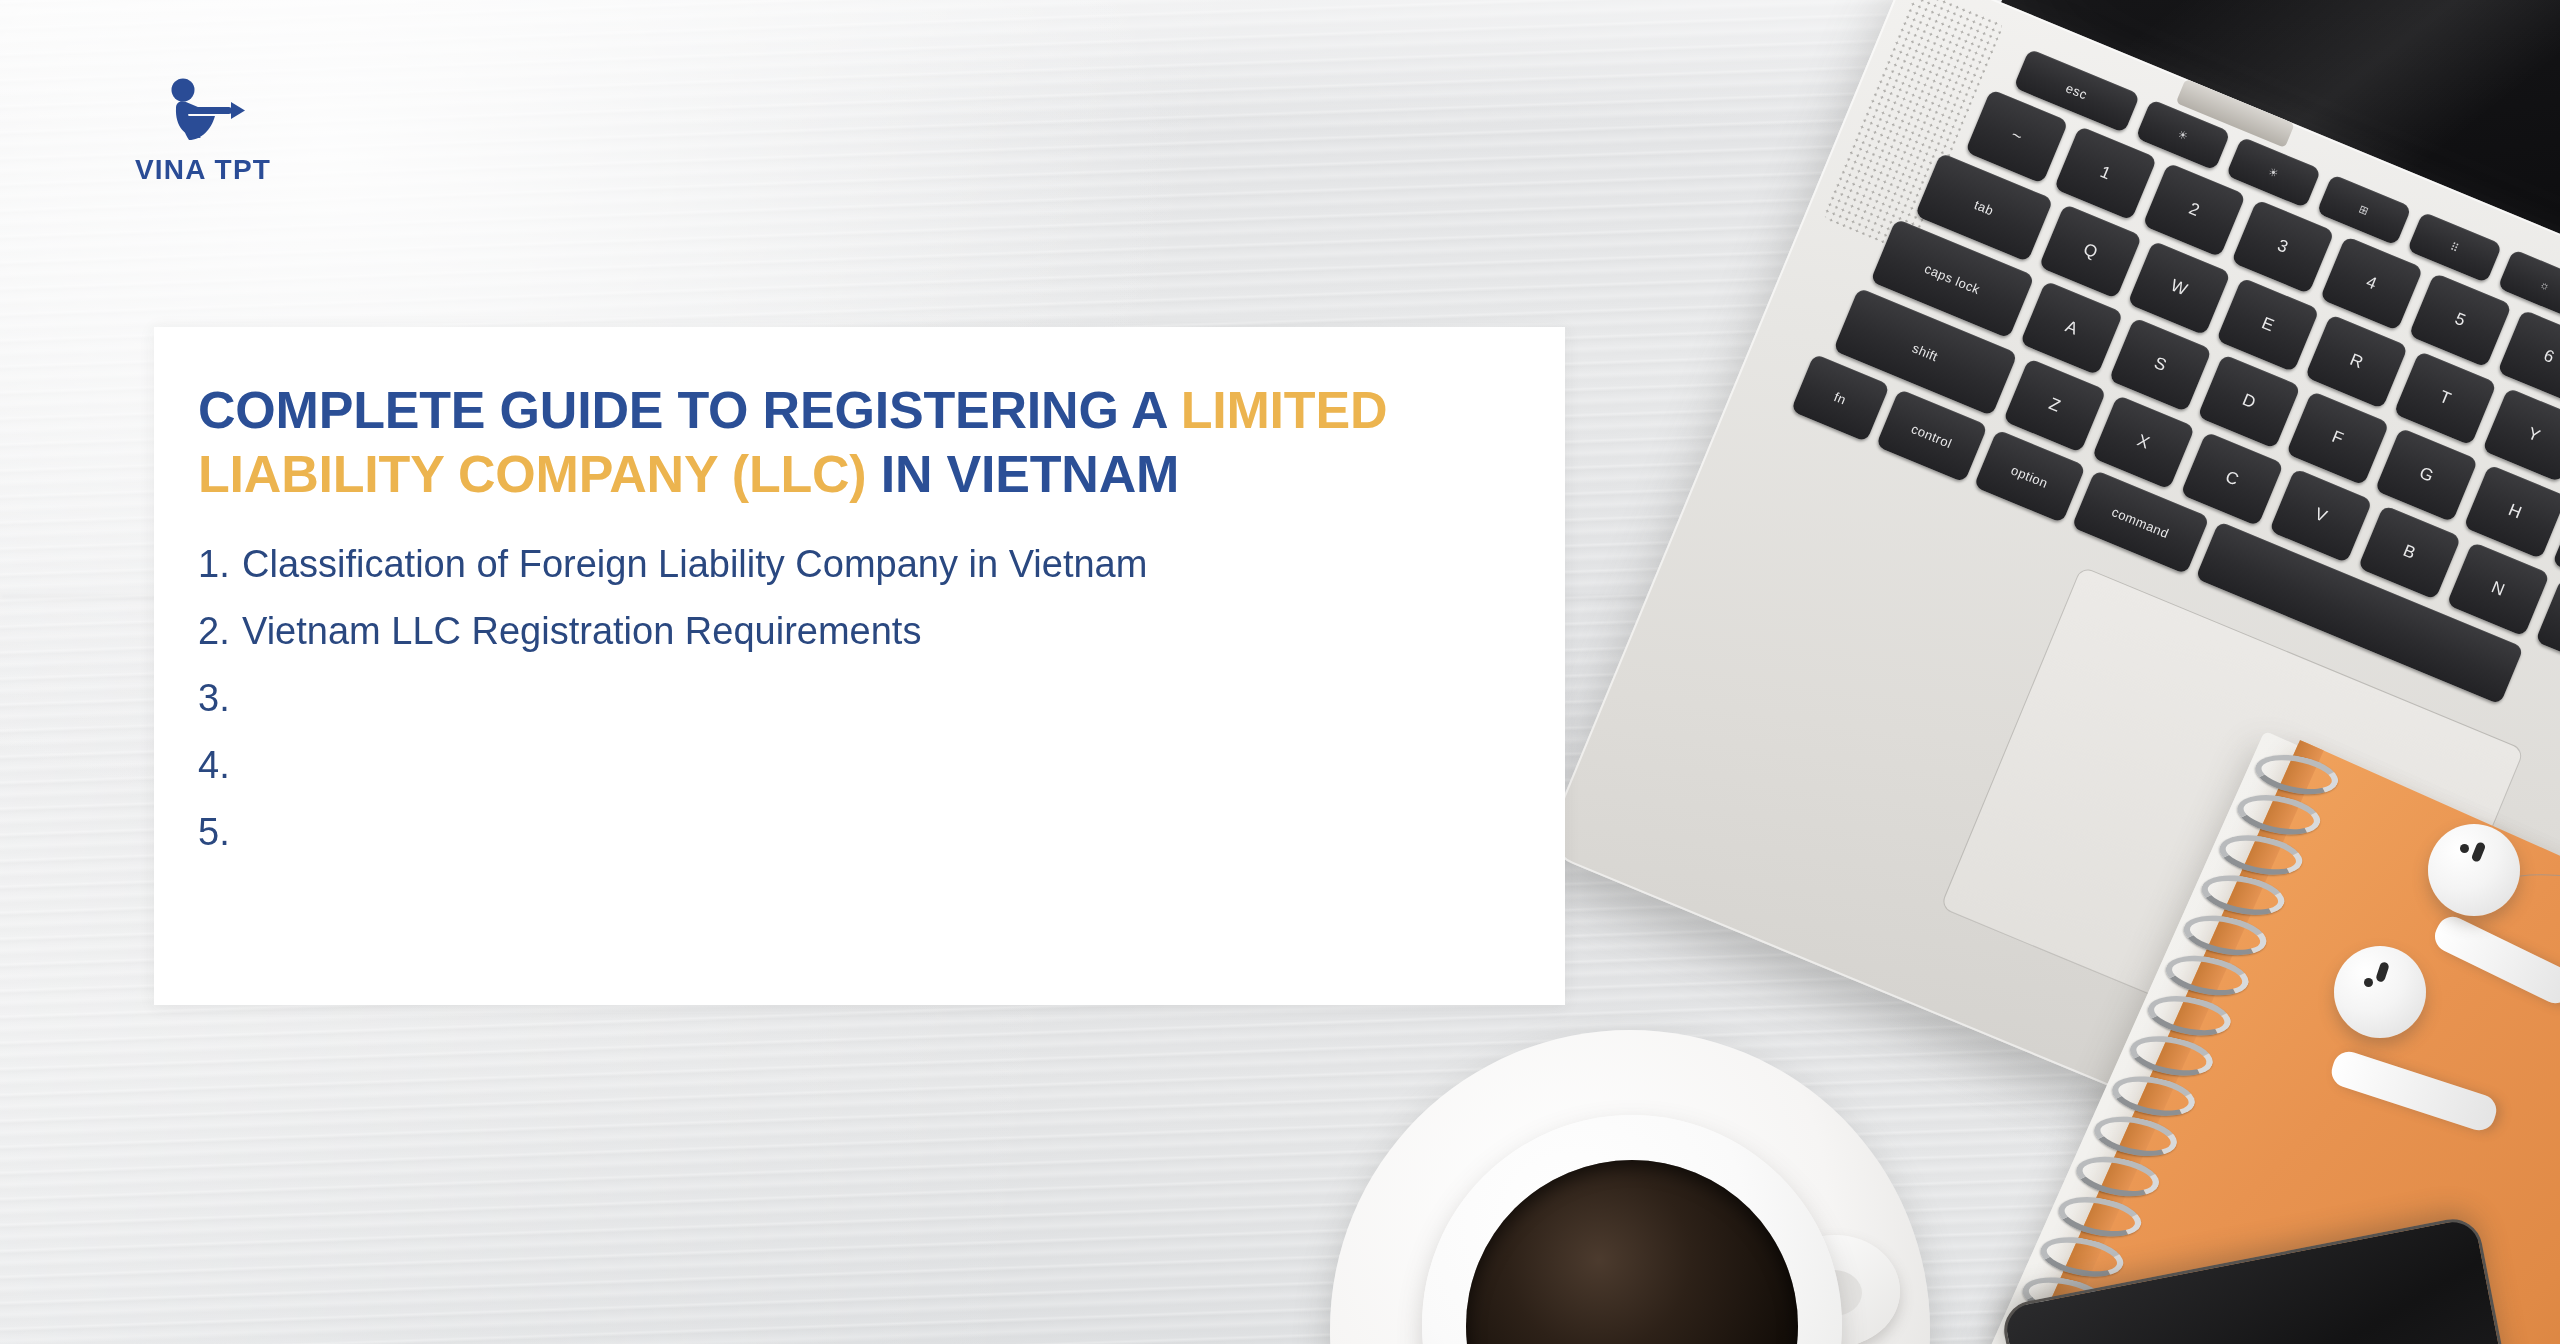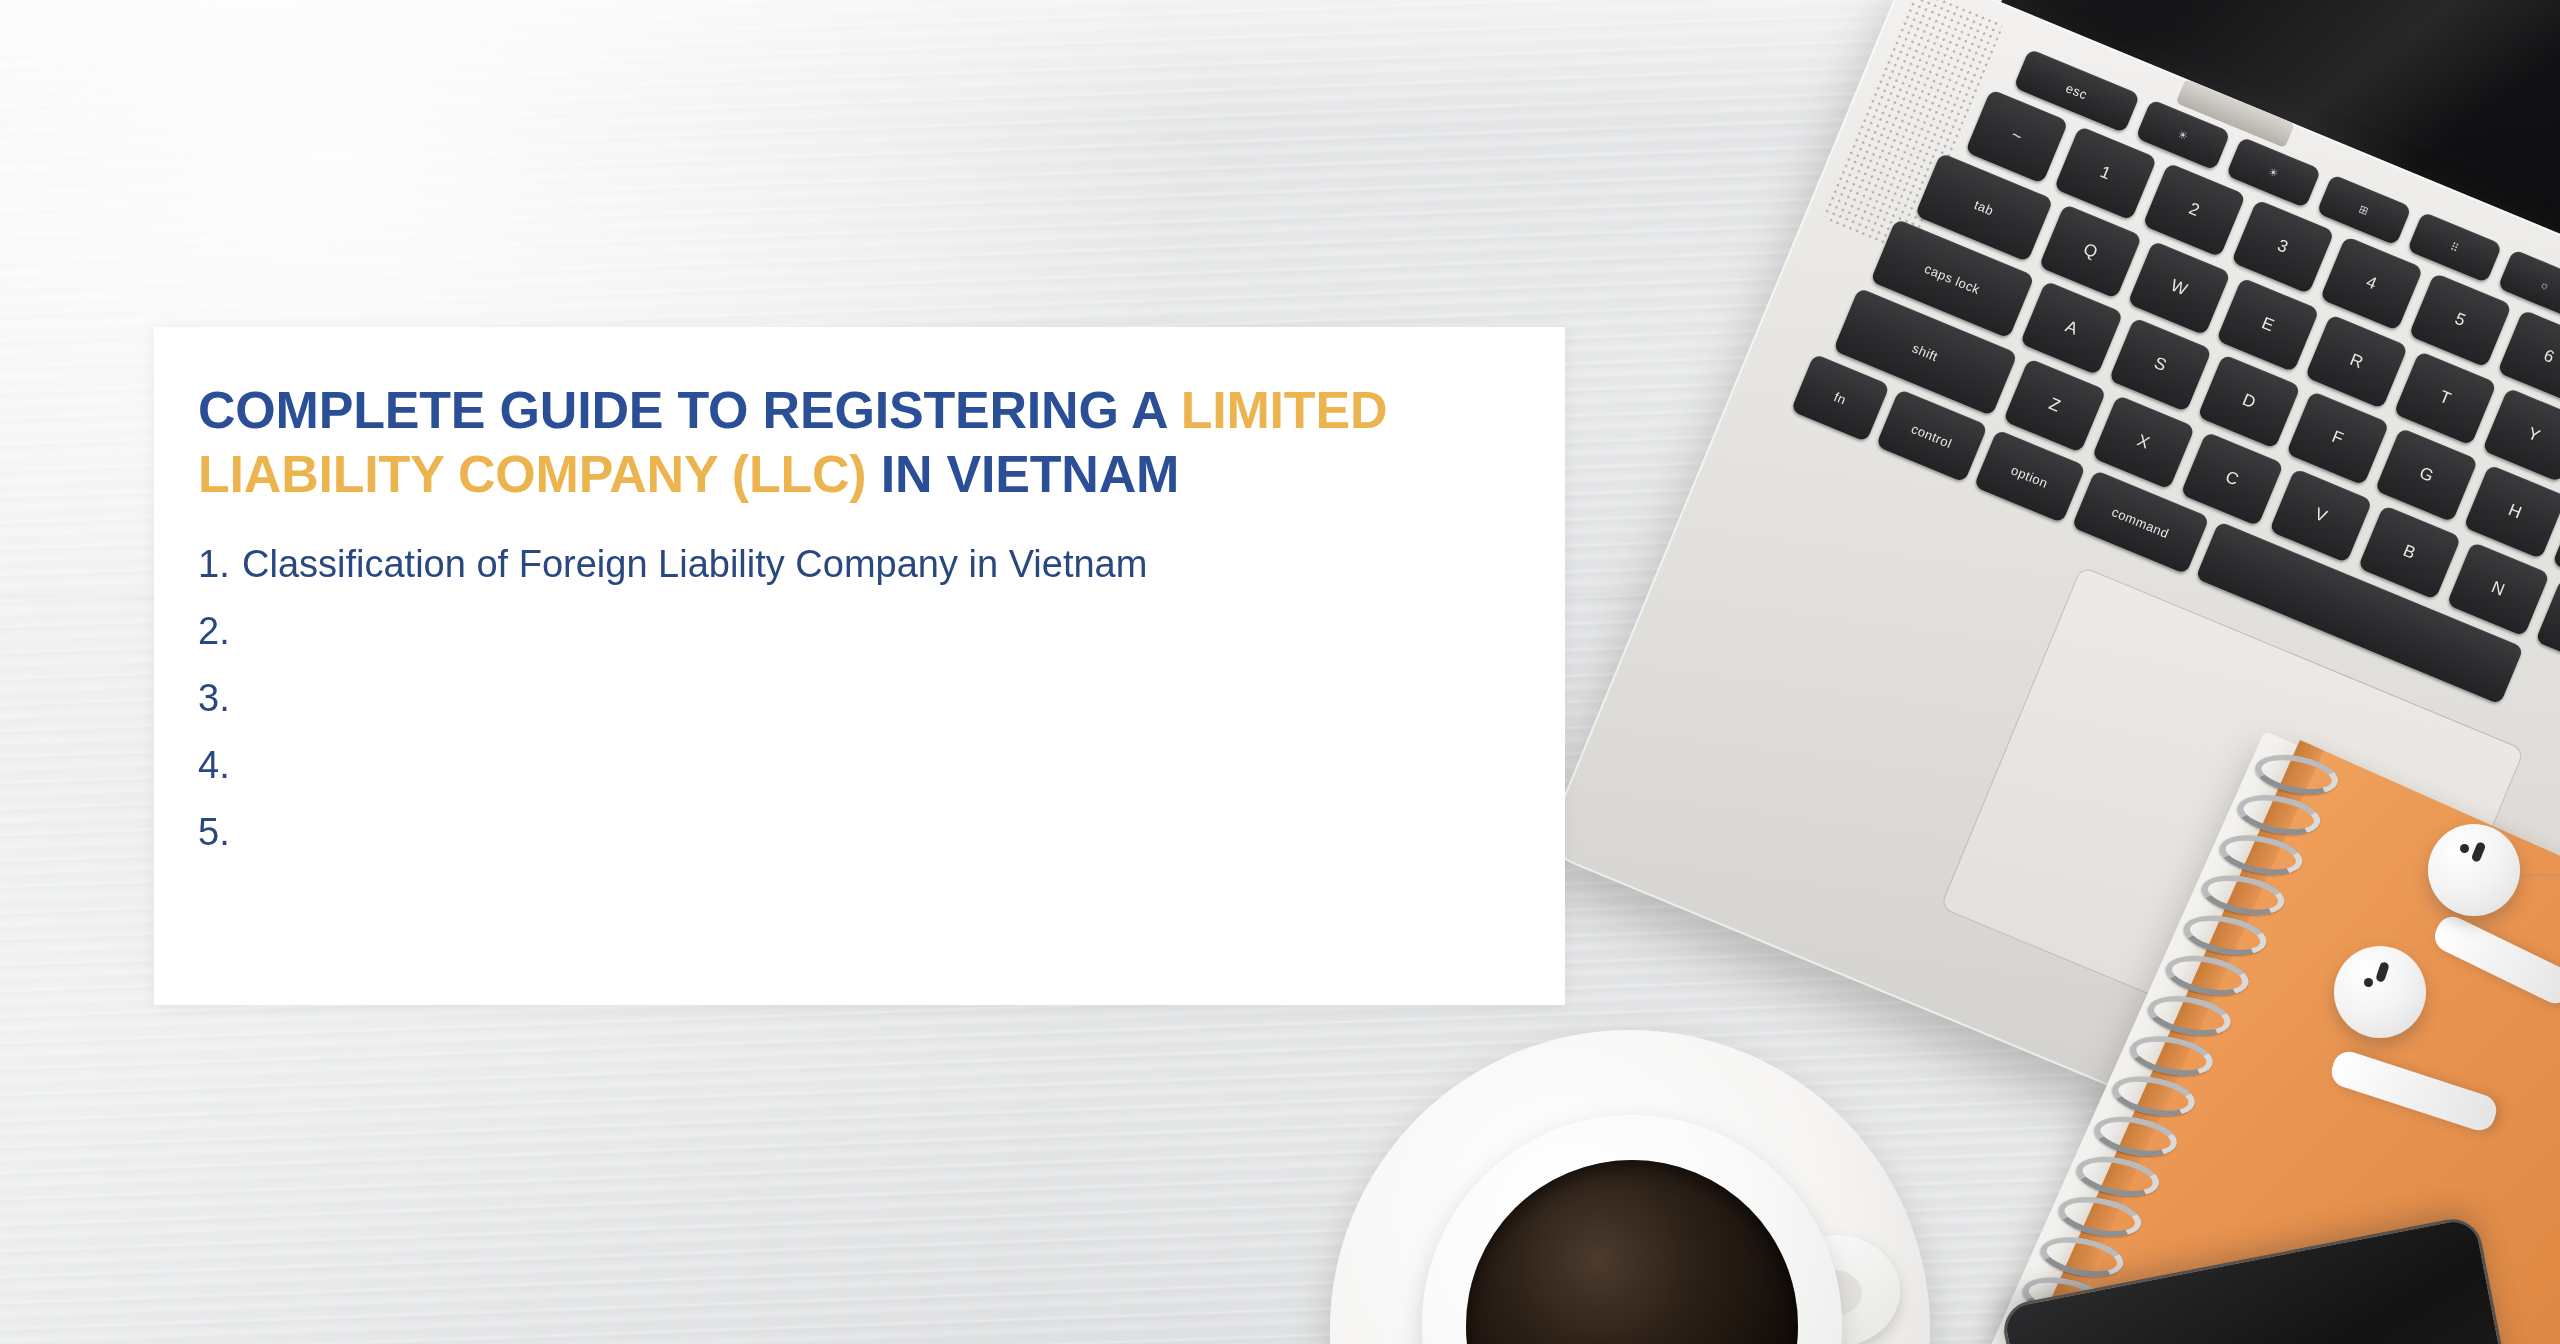--- a/index.html
+++ b/index.html
@@ -472,33 +472,51 @@
   <div class="coffee">
     <div class="saucer"></div>
     <div class="cup-handle"></div>
     <div class="cup-handle-hole"></div>
     <div class="cup"></div>
     <div class="cup-inner"></div>
   </div>
 
   <div class="phone"></div>
 
+  <div class="logo">
+    <svg class="logo-mark" viewBox="0 0 100 100">
+
+      <path d="M46 8 A42 42 0 1 1 46 92 A34 34 0 1 0 46 8 Z" fill="#2a4c96"></path>
+
+      <circle cx="30" cy="38" r="11.5" fill="#2a4c96"></circle>
+
+      <rect x="24" y="55" width="55" height="7" rx="3.5" fill="#2a4c96"></rect>
+
+      <path d="M78 50 L92 58.5 L78 67 Z" fill="#2a4c96"></path>
+
+      <path d="M23 56 C23 50 28 48 33 50 L52 58 L35 58 C35 70 40 80 48 86 C32 86 22 74 23 56 Z" fill="#2a4c96"></path>
+
+      <path d="M30 64 L62 64 C58 78 48 88 36 88 C31 81 29 72 30 64 Z" fill="#2a4c96"></path>
+    </svg>
+    <div class="logo-word">VINA TPT</div>
+  </div>
 
   <div class="card">
     <div class="card-inner">
       <h1 class="title"><span>COMPLETE GUIDE TO REGISTERING A </span><span class="hl">LIMITED</span>
         <span class="hl">LIABILITY COMPANY (LLC) </span><span>IN VIETNAM</span></h1>
 
       <ul class="toc">
         <li>
           <span class="num">1.</span>
           <span class="txt">Classification of Foreign Liability Company in Vietnam</span>
         </li>
         <li>
           <span class="num">2.</span>
+          <span class="txt">Vietnam LLC Registration Requirements</span>
         </li>
         <li>
           <span class="num">3.</span>
         </li>
         <li>
           <span class="num">4.</span>
         </li>
         <li>
           <span class="num">5.</span>
         </li>

